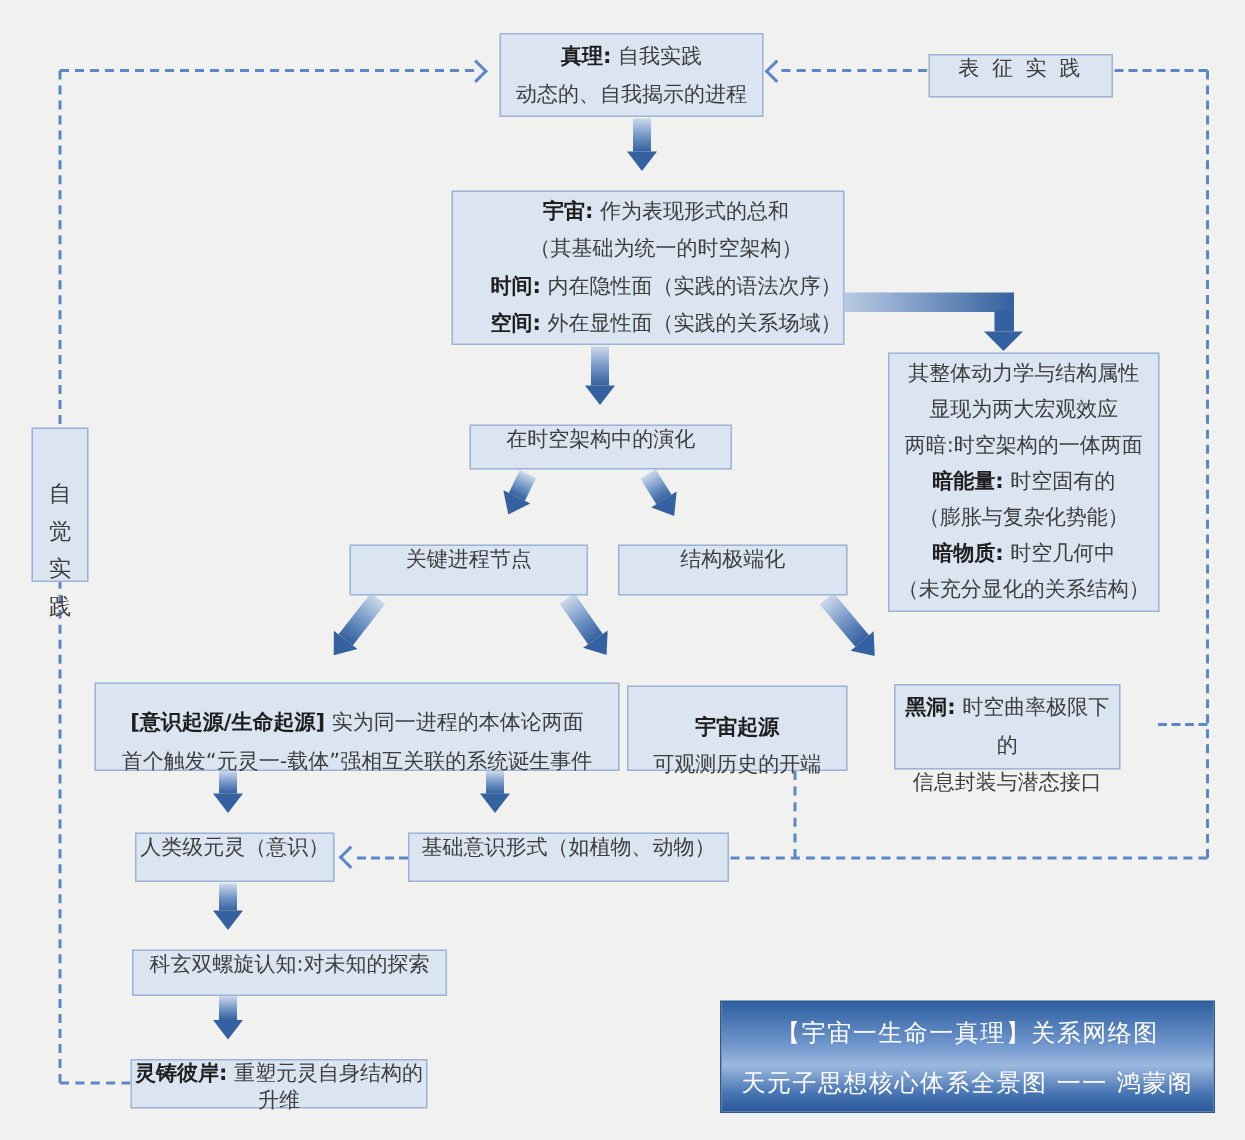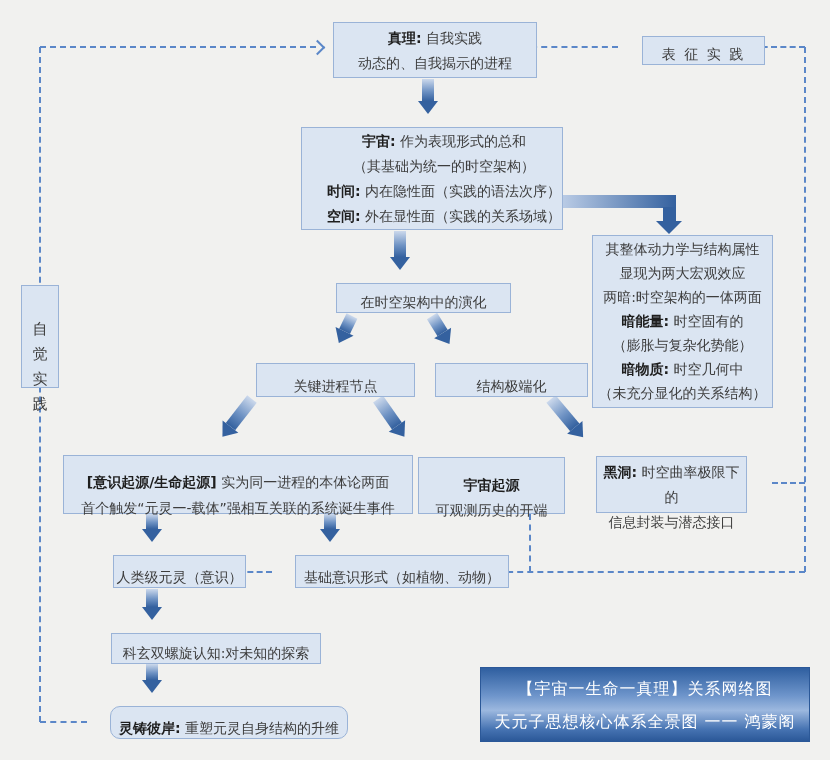--- a/index.html
+++ b/index.html
@@ -2,21 +2,21 @@
 <html><head>
 <meta charset="utf-8">
 <style>
   html,body{margin:0;padding:0;}
   body{font-family:"DejaVu Sans","Liberation Sans",sans-serif;}
   #canvas{position:relative;width:830px;height:760px;background:#f1f1ef;overflow:hidden;}
 
   .box{position:absolute;background:#dbe5f2;border:1px solid #9ab3d7;color:#3d3d3d;
        font-size:14px;text-align:center;box-sizing:border-box;}
   .box b{font-weight:bold;color:#1e1e1e;}
-  .flexc{display:flex;align-items:flex-end;justify-content:center;margin-left:23px;}
+  .flexc{display:flex;align-items:flex-start;justify-content:center;}
 
   .dash-h{position:absolute;border-top:2px dashed #5b87c8;}
   .dash-v{position:absolute;border-left:2px dashed #5b87c8;}
   .chev{position:absolute;width:9px;height:9px;transform:rotate(45deg);}
   .chev-r{border-top:2px solid #5b87c8;border-right:2px solid #5b87c8;}
   .chev-l{border-bottom:2px solid #5b87c8;border-left:2px solid #5b87c8;}
 
   .sarrow{position:absolute;height:12px;display:flex;align-items:center;transform-origin:0 50%;}
   .sarrow .shaft{flex:1;height:12px;background:linear-gradient(90deg,#ccd9ec 0%,#6f93c4 55%,#34619f 100%);}
   .sarrow .head{width:0;height:0;border-top:10px solid transparent;border-bottom:10px solid transparent;
@@ -96,21 +96,21 @@
     </div>
   <div class="sarrow" style="left:152px;top:583px;width:31px;transform:rotate(90deg);">
       <div class="shaft"></div>
       <div class="head"></div>
     </div>
   <div class="sarrow" style="left:152px;top:658px;width:29px;transform:rotate(90deg);">
       <div class="shaft"></div>
       <div class="head"></div>
     </div>
 
-  <div class="box" style="left:333px;top:22px;width:204px;height:56px;line-height:25px;padding-top:3px;">
+  <div class="box" style="left:333px;top:22px;width:176px;height:56px;line-height:25px;padding-top:3px;">
     <div><b>真理:</b><span> 自我实践</span></div>
     <div><span>动态的、自我揭示的进程</span></div>
   </div>
 
   <div class="box flexc" style="left:619px;top:36px;width:123px;height:29px;letter-spacing:2px;">
     <span>表 征 实 践</span>
   </div>
 
   <div class="box" style="left:301px;top:127px;width:262px;height:103px;line-height:25px;padding-top:1px;padding-left:24px;">
     <div><b>宇宙:</b><span> 作为表现形式的总和</span></div>
@@ -161,21 +161,21 @@
   </div>
 
   <div class="box flexc" style="left:272px;top:555px;width:214px;height:33px;">
     <span>基础意识形式（如植物、动物）</span>
   </div>
 
   <div class="box flexc" style="left:88px;top:633px;width:210px;height:31px;">
     <span>科玄双螺旋认知:对未知的探索</span>
   </div>
 
-  <div class="box flexc" style="left:87px;top:706px;width:238px;height:33px;border-radius:10px;">
+  <div class="box flexc" style="left:87px;top:706px;width:198px;height:33px;">
     <span><b>灵铸彼岸:</b><span> 重塑元灵自身结构的升维</span></span>
   </div>
 
   <div class="box vtext" style="left:21px;top:285px;width:38px;height:103px;">
     <span style="white-space:pre-line;">自
 觉
 实
 践</span>
   </div>
 

